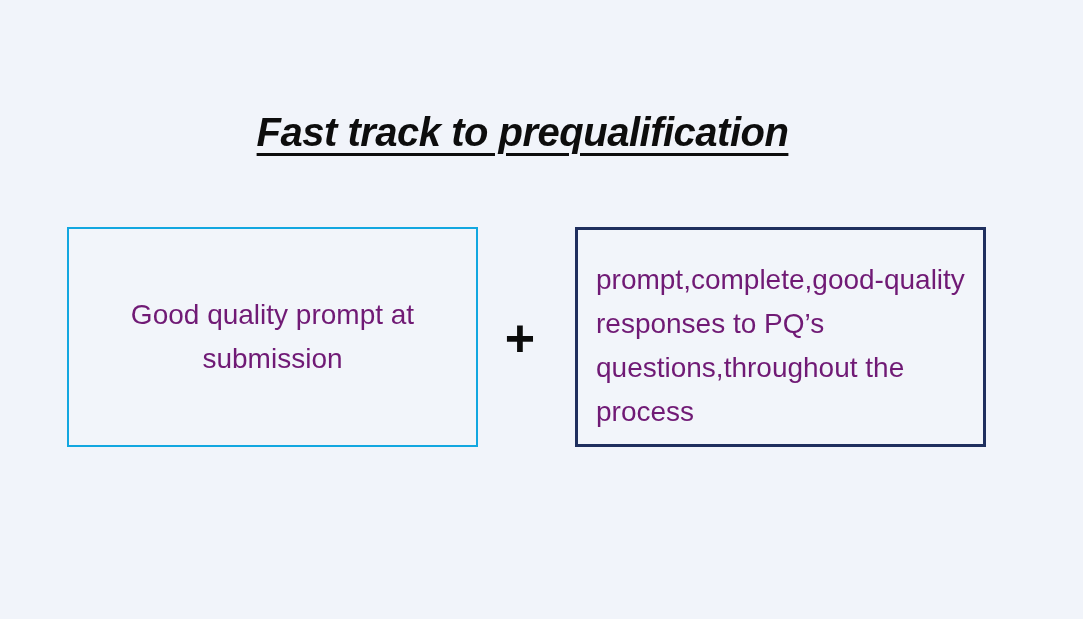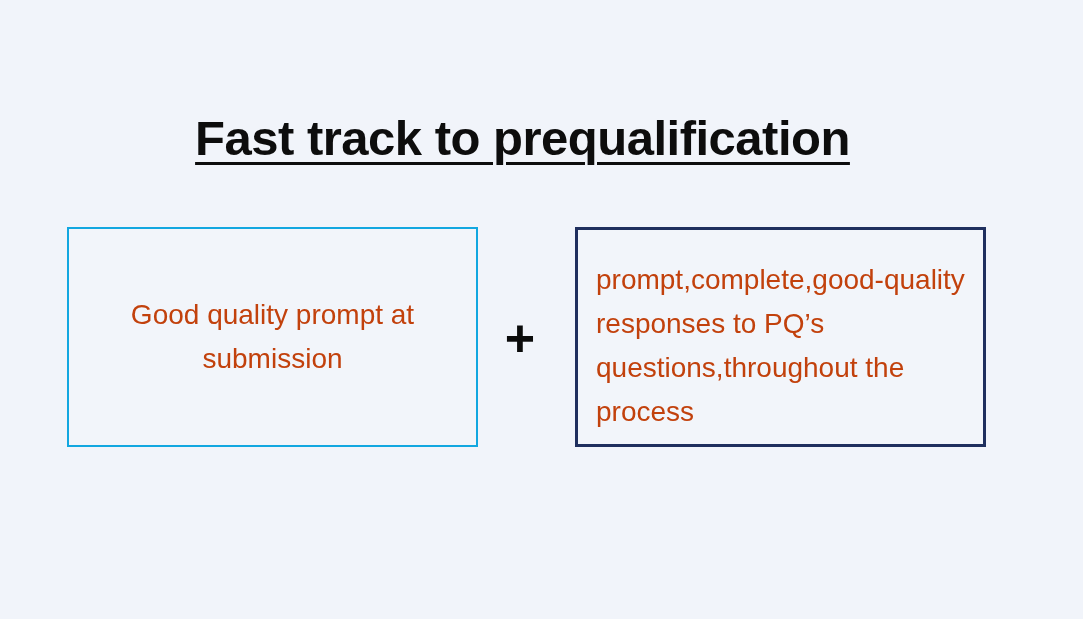--- a/index.html
+++ b/index.html
@@ -14,38 +14,39 @@
     font-family: "Liberation Sans", "DejaVu Sans", sans-serif;
     color: #141414;
     overflow: hidden;
   }
   .title {
     position: absolute;
     top: 110px;
     left: 0;
     width: 1045px;
     text-align: center;
-    font-size: 49px;
+    font-size: 40px;
     font-weight: bold;
+    font-style: italic;
     letter-spacing: -0.5px;
     text-decoration: underline;
     text-underline-offset: 7px;
     text-decoration-thickness: 3px;
     color: #0d0d0d;
   }
   .box {
     position: absolute;
     top: 227px;
     width: 411px;
     height: 220px;
     box-sizing: border-box;
     background: #f2f5fa;
     font-size: 28px;
     line-height: 44px;
-    color: #c2410c;
+    color: #701a75;
   }
   .box-left {
     left: 67px;
     border: 2px solid #12a7e0;
     display: flex;
     align-items: center;
     justify-content: center;
     text-align: center;
     padding: 0 28px;
   }

